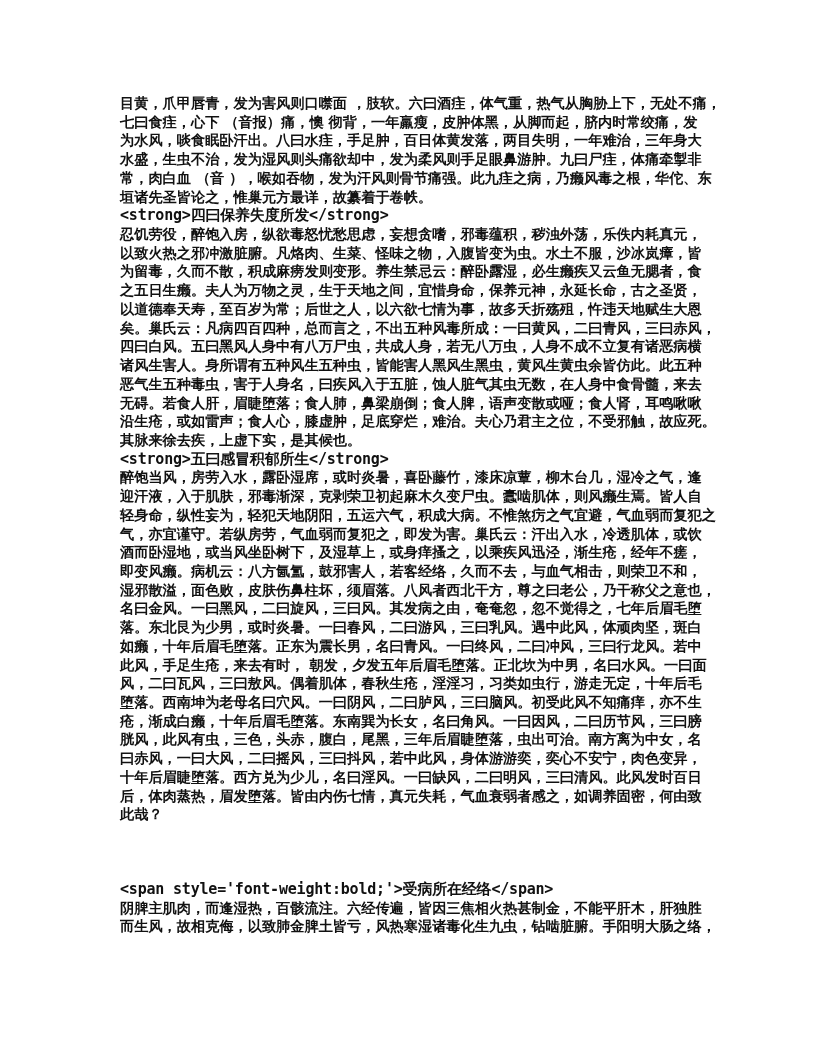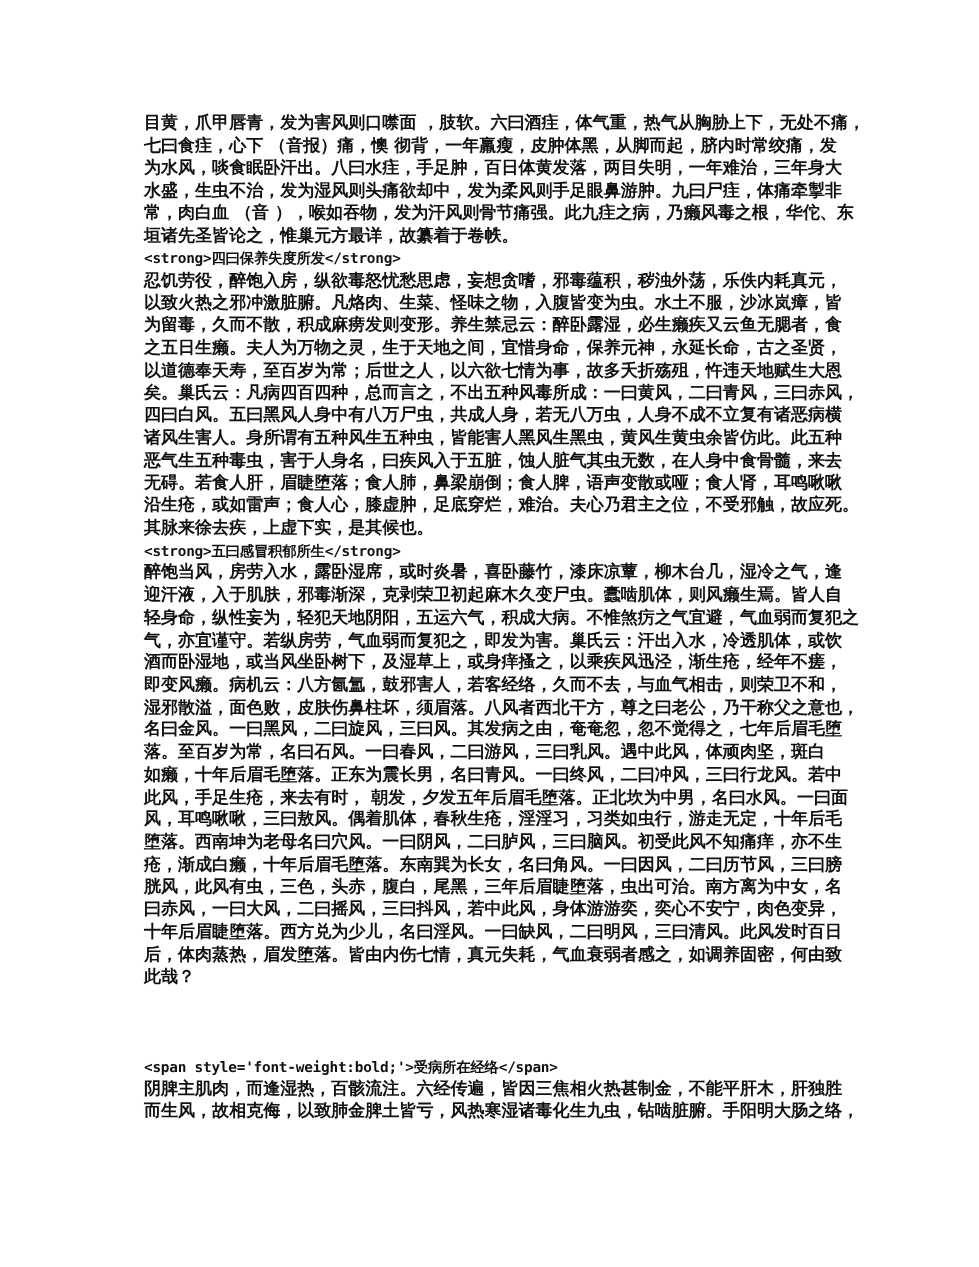--- a/index.html
+++ b/index.html
@@ -10,21 +10,21 @@
     top: 94px;
     width: 580px;
     font-family: "DejaVu Serif", "Liberation Serif", serif;
     font-size: 14.2px;
     line-height: 18.72px;
     color: #111111;
     text-align: justify;
     text-justify: inter-character;
   }
   .line { display: block; white-space: nowrap; height: 18.72px; overflow: visible; font-weight: bold; }
-  .mono-tag { font-family: "DejaVu Sans Mono", "Liberation Mono", monospace; font-size: 12px; letter-spacing: -0.2px; }
+  .mono-tag { font-family: "DejaVu Sans Mono", "Liberation Mono", monospace; font-size: 15px; letter-spacing: -0.2px; }
   .spacer { display: block; height: 56px; }
 </style>
 </head>
 <body>
 
 <div class="page">
 
   <div>
     <span class="line">目黄，爪甲唇青，发为害风则口噤面 ，肢软。六曰酒疰，体气重，热气从胸胁上下，无处不痛，</span>
     <span class="line">七曰食疰，心下 （音报）痛，懊 彻背，一年羸瘦，皮肿体黑，从脚而起，脐内时常绞痛，发</span>
@@ -55,24 +55,24 @@
 
   <div>
     <span class="line">醉饱当风，房劳入水，露卧湿席，或时炎暑，喜卧藤竹，漆床凉蕈，柳木台几，湿冷之气，逢</span>
     <span class="line">迎汗液，入于肌肤，邪毒渐深，克剥荣卫初起麻木久变尸虫。蠹啮肌体，则风癞生焉。皆人自</span>
     <span class="line">轻身命，纵性妄为，轻犯天地阴阳，五运六气，积成大病。不惟煞疠之气宜避，气血弱而复犯之</span>
     <span class="line">气，亦宜谨守。若纵房劳，气血弱而复犯之，即发为害。巢氏云：汗出入水，冷透肌体，或饮</span>
     <span class="line">酒而卧湿地，或当风坐卧树下，及湿草上，或身痒搔之，以乘疾风迅泾，渐生疮，经年不瘥，</span>
     <span class="line">即变风癞。病机云：八方氤氲，鼓邪害人，若客经络，久而不去，与血气相击，则荣卫不和，</span>
     <span class="line">湿邪散溢，面色败，皮肤伤鼻柱坏，须眉落。八风者西北干方，尊之曰老公，乃干称父之意也，</span>
     <span class="line">名曰金风。一曰黑风，二曰旋风，三曰风。其发病之由，奄奄忽，忽不觉得之，七年后眉毛堕</span>
-    <span class="line">落。至百岁为常，名曰石风。一曰春风，二曰游风，三曰乳风。遇中此风，体顽肉坚，斑白</span>
+    <span class="line">落。东北艮为少男，或时炎暑。一曰春风，二曰游风，三曰乳风。遇中此风，体顽肉坚，斑白</span>
     <span class="line">如癞，十年后眉毛堕落。正东为震长男，名曰青风。一曰终风，二曰冲风，三曰行龙风。若中</span>
     <span class="line">此风，手足生疮，来去有时， 朝发，夕发五年后眉毛堕落。正北坎为中男，名曰水风。一曰面</span>
-    <span class="line">风，耳鸣啾啾，三曰敖风。偶着肌体，春秋生疮，淫淫习，习类如虫行，游走无定，十年后毛</span>
+    <span class="line">风，二曰瓦风，三曰敖风。偶着肌体，春秋生疮，淫淫习，习类如虫行，游走无定，十年后毛</span>
     <span class="line">堕落。西南坤为老母名曰穴风。一曰阴风，二曰胪风，三曰脑风。初受此风不知痛痒，亦不生</span>
     <span class="line">疮，渐成白癞，十年后眉毛堕落。东南巽为长女，名曰角风。一曰因风，二曰历节风，三曰膀</span>
     <span class="line">胱风，此风有虫，三色，头赤，腹白，尾黑，三年后眉睫堕落，虫出可治。南方离为中女，名</span>
     <span class="line">曰赤风，一曰大风，二曰摇风，三曰抖风，若中此风，身体游游奕，奕心不安宁，肉色变异，</span>
     <span class="line">十年后眉睫堕落。西方兑为少儿，名曰淫风。一曰缺风，二曰明风，三曰清风。此风发时百日</span>
     <span class="line">后，体肉蒸热，眉发堕落。皆由内伤七情，真元失耗，气血衰弱者感之，如调养固密，何由致</span>
     <span class="line">此哉？</span>
   </div>
 
   <span class="spacer"></span>

